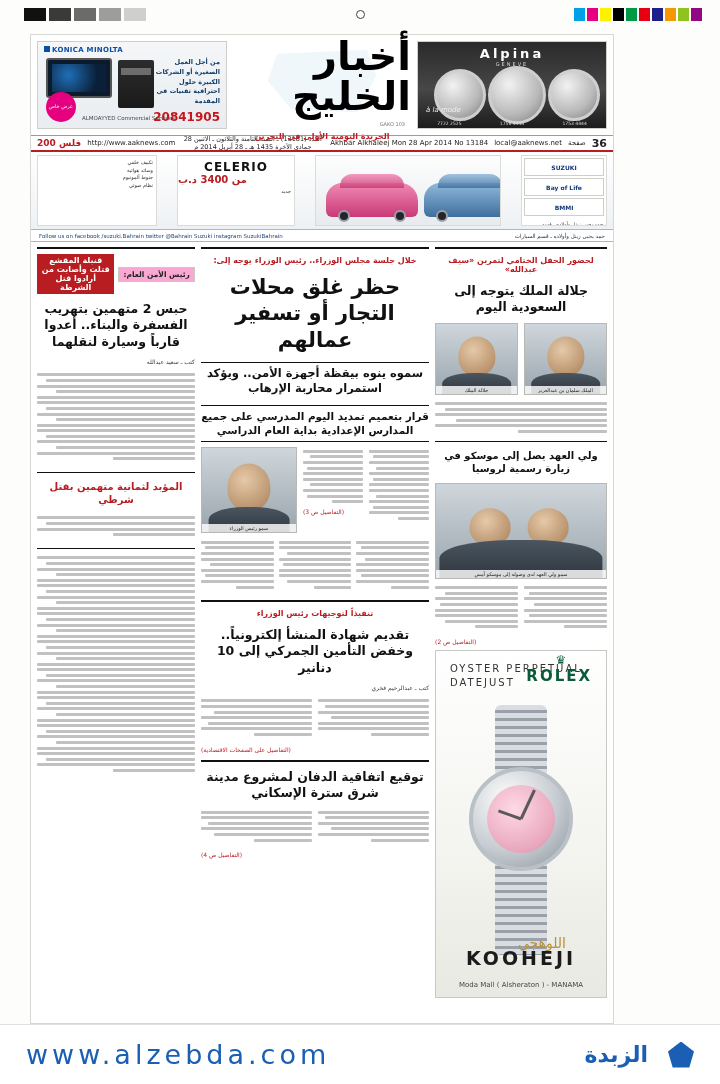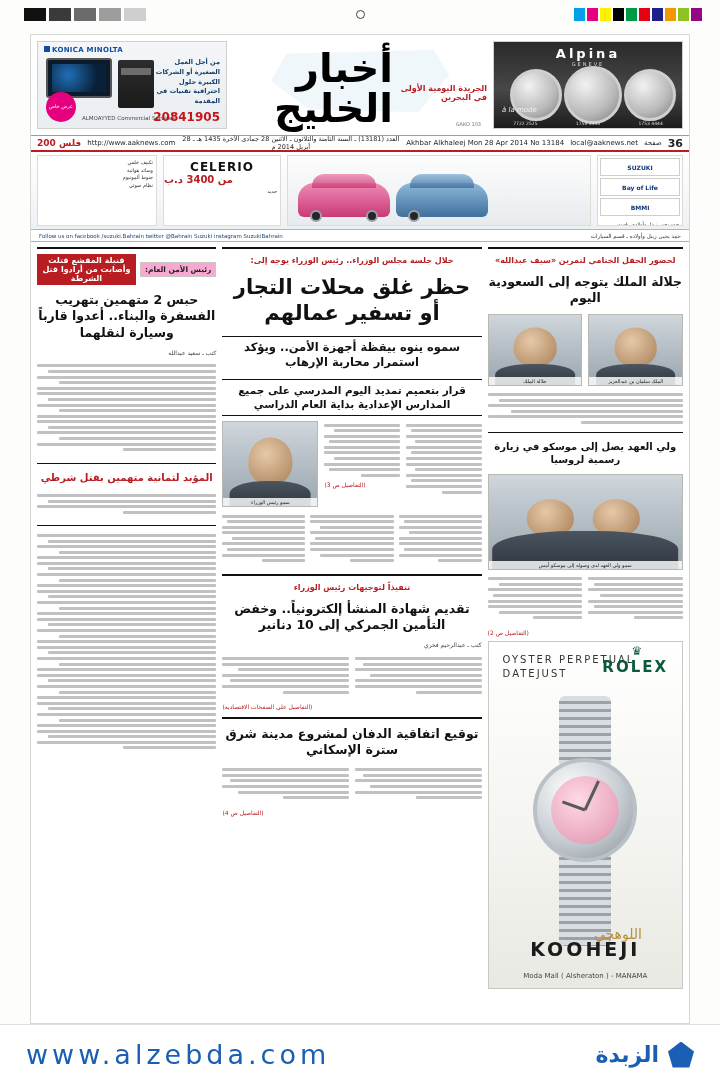--- a/index.html
+++ b/index.html
@@ -38,21 +38,21 @@
   .reg-dot {
     position: absolute; top: 10px; left: 356px;
     width: 9px; height: 9px; border-radius: 50%;
     border: 1px solid #444;
   }
 
   
   .paper {
     position: absolute;
     top: 34px; left: 30px;
-    width: 660px; height: 990px;
+    width: 584px; height: 990px;
     background: #fff;
     border: 1px solid #d8d8d2;
   }
 
   
   .masthead {
     position: relative;
     height: 100px;
     display: flex;
     align-items: stretch;
@@ -116,21 +116,21 @@
   }
   .ad-konica .km-ms {
     position:absolute; bottom: 6px; left: 44px;
     font-size: 5.5px; color:#444; direction: rtl; text-align:left;
     line-height:1.3;
   }
 
   .nameplate {
     flex: 1;
     position: relative;
-    display: flex; flex-direction: row;
+    display: flex; flex-direction: column;
     align-items: center; justify-content: center;
   }
   .nameplate .map {
     position: absolute; inset: 6px 30px 14px 30px;
     background: #eaf3fa;
     clip-path: polygon(12% 10%, 88% 4%, 96% 42%, 80% 96%, 24% 92%, 4% 50%);
     opacity: .7;
   }
   .nameplate .title-ar {
     position: relative;
@@ -210,21 +210,21 @@
 
   
   .carad {
     height: 78px;
     border-bottom: 1px solid #b5b5b0;
     background: linear-gradient(180deg,#ffffff 0%, #eef1f4 100%);
     position: relative;
     display: flex;
     align-items: center;
     padding: 3px 6px;
-    gap: 6px;
+    gap: 20px;
   }
   .carad .panel {
     border: 1px solid #dcdcd6;
     background: #fff;
     height: 100%;
     position: relative;
     overflow: hidden;
   }
   .carad .p-left { width: 120px; }
   .carad .p-celerio { width: 118px; }
@@ -441,21 +441,21 @@
     background: #ffffff;
     border-top: 1px solid #e0e0dc;
     display: flex; align-items: center; justify-content: space-between;
     padding: 0 26px;
   }
   .bottom-band .url {
     font-size: 27px; color: #1a5fb4; letter-spacing: 4px;
     font-family: "DejaVu Sans", sans-serif;
   }
   .bottom-band .zebda {
-    display:flex; align-items:center; gap:9px;
+    display:flex; align-items:center; gap:20px;
   }
   .bottom-band .zebda .ar {
     font-size: 22px; color:#1a5fb4; font-weight:bold; direction: rtl;
   }
   .bottom-band .zebda .mark {
     width: 26px; height: 26px; border-radius: 4px;
     background: #1a5fb4;
     clip-path: polygon(50% 0,100% 38%,82% 100%,18% 100%,0 38%);
   }
 </style>

